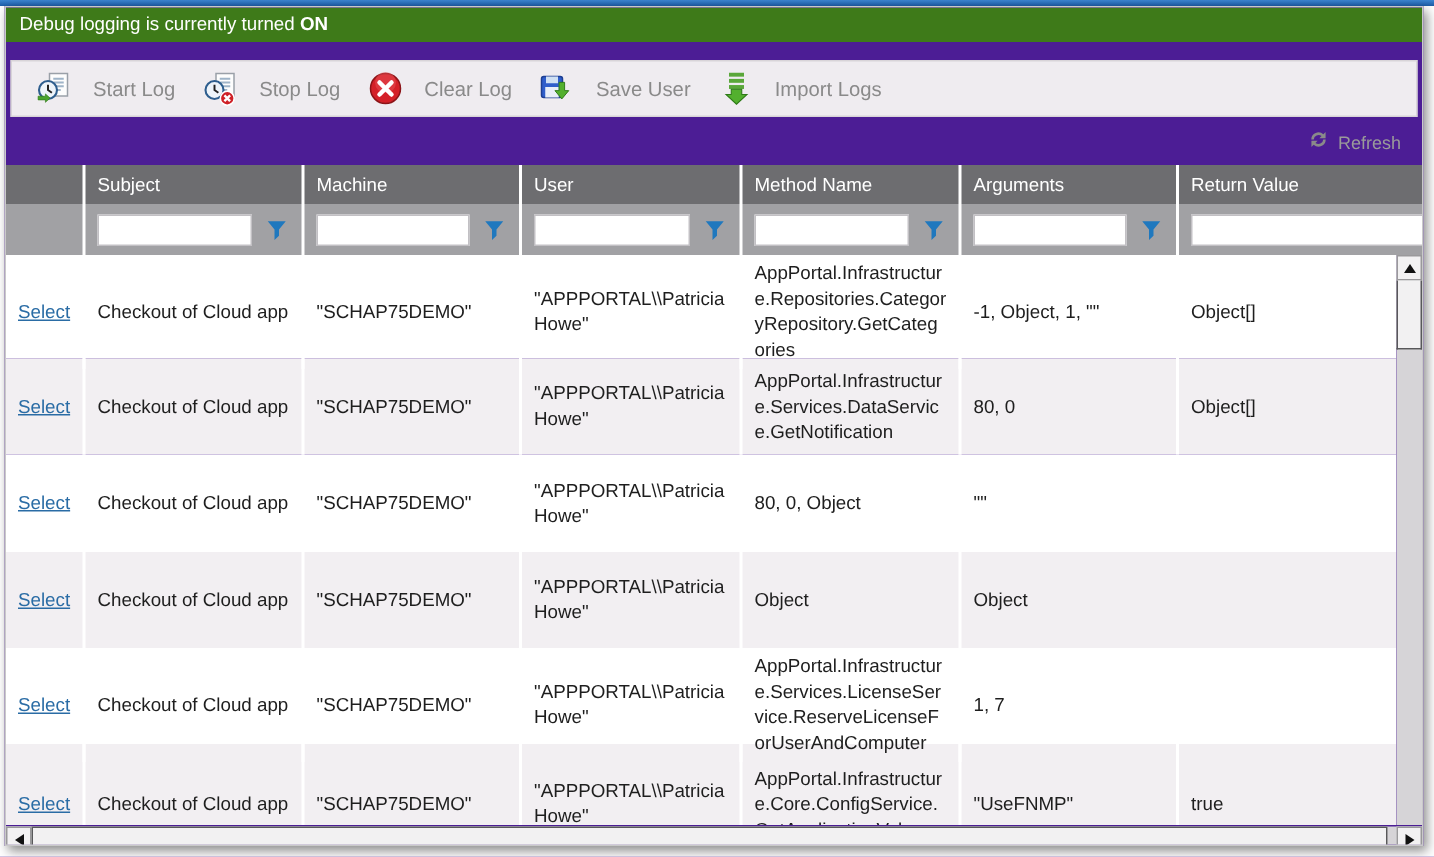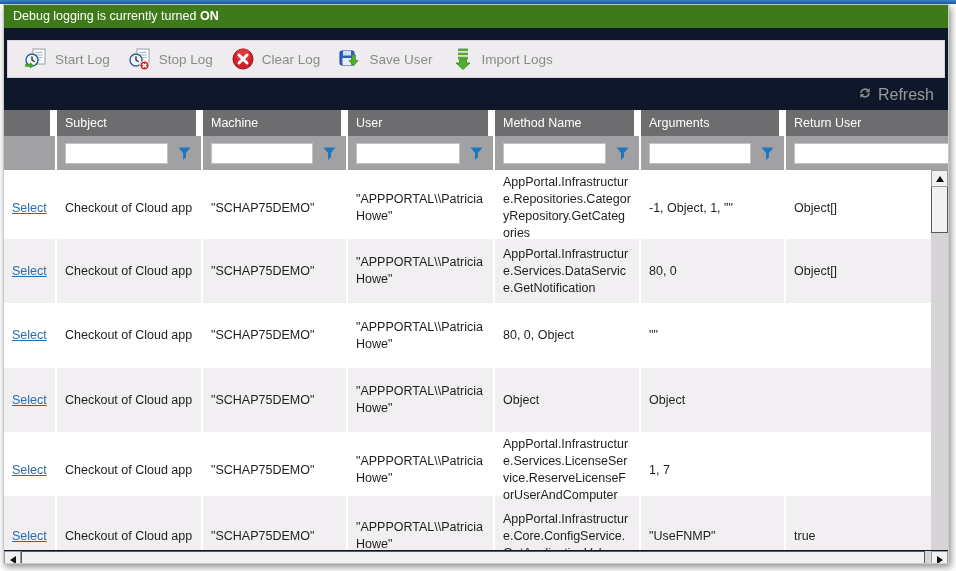--- a/index.html
+++ b/index.html
@@ -1,38 +1,38 @@
 <!DOCTYPE html>
 <html><head>
 <meta charset="utf-8">
 <style>
   * { box-sizing: border-box; margin: 0; padding: 0; }
   html,body { width: 956px; height: 571px; background:#fff; font-family:"Liberation Sans", sans-serif; overflow:hidden; }
   .top-blue-bar { height:4px; width:100%; background:linear-gradient(#3c85d0,#1d5ca6); }
-  .window { margin:0 7px 5px 3px; background:#0f172a; border:1px solid #c9c9c9; box-shadow:2px 3px 7px rgba(0,0,0,.45); height:560px; position:relative; overflow:hidden; }
+  .window { margin:0 7px 5px 3px; background:#4c1d95; border:1px solid #c9c9c9; box-shadow:2px 3px 7px rgba(0,0,0,.45); height:560px; position:relative; overflow:hidden; }
 
   
   .banner { height:23px; background:#3e7a19; color:#fff; font-size:12.5px; line-height:23px; padding-left:9px; }
   .banner b { font-weight:bold; }
 
   
   .toolbar { margin:12px 3px 0 3px; border:1px solid #d8d4d8; background:#efecf0; height:38px; display:flex; align-items:center; padding-left:10px; }
-  .tb-btn { display:inline-flex; align-items:center; gap:7px; padding:4px 12px 4px 6px; cursor:pointer; }
+  .tb-btn { display:inline-flex; align-items:center; gap:14px; padding:4px 12px 4px 6px; cursor:pointer; }
   .tb-btn .lbl { color:#8a8a8a; font-size:13.5px; }
   .tb-btn svg { display:block; }
 
   
   .refresh-row { height:18px; margin:8px 14px 0 0; display:flex; justify-content:flex-end; align-items:center; gap:6px; }
-  .refresh-row .lbl { color:#9a9a9a; font-size:16px; }
+  .refresh-row .lbl { color:#9a9a9a; font-size:12px; }
 
   
   .grid-head, .grid-filter, .grid-row { display:grid; grid-template-columns:53px 146px 145px 147px 146px 145px 1fr; }
   .table-wrap { margin-top:6px; width:944px; }
   .grid-head { background:#6d6d70; height:26px; }
-  .grid-head .hcell { color:#fff; font-size:12.5px; display:flex; align-items:center; padding-left:8px; border-right:7px solid #ffffff; }
+  .grid-head .hcell { color:#fff; font-size:12.5px; display:flex; align-items:center; padding-left:8px; border-right:2px solid #ffffff; }
   .grid-head .hcell:last-child { border-right:none; }
   .grid-filter { background:#a1a1a4; height:34px; }
   .grid-filter .fcell { display:flex; align-items:center; padding:0 10px 0 8px; border-right:2px solid #fff; gap:10px; }
   .grid-filter .fcell:last-child { border-right:none; }
   .grid-filter input { flex:1; min-width:0; height:21px; border:1px solid #c2c0c4; background:#fff; padding:0 4px; font-size:12px; }
   .funnel { flex:0 0 auto; cursor:pointer; display:flex; }
 
   .grid-body-zone { display:flex; height:380px; overflow:hidden; }
   .rows-col { width:927px; overflow:hidden; }
   .grid-row { background:#fff; }
@@ -133,21 +133,21 @@
 
   <div class="table-wrap">
 
     <div class="grid-head">
       <div class="hcell"></div>
       <div class="hcell">Subject</div>
       <div class="hcell">Machine</div>
       <div class="hcell">User</div>
       <div class="hcell">Method Name</div>
       <div class="hcell">Arguments</div>
-      <div class="hcell">Return User</div>
+      <div class="hcell">Return Value</div>
     </div>
 
     <div class="grid-filter">
       <div class="fcell"></div>
       <div class="fcell">
         <input style="">
         <span class="funnel">
             <svg width="13" height="13" viewBox="0 0 13 13">
               <path d="M0.5 0.5h12L8 6v4.2L5 13V6z" fill="#1f78be"></path>
             </svg>

